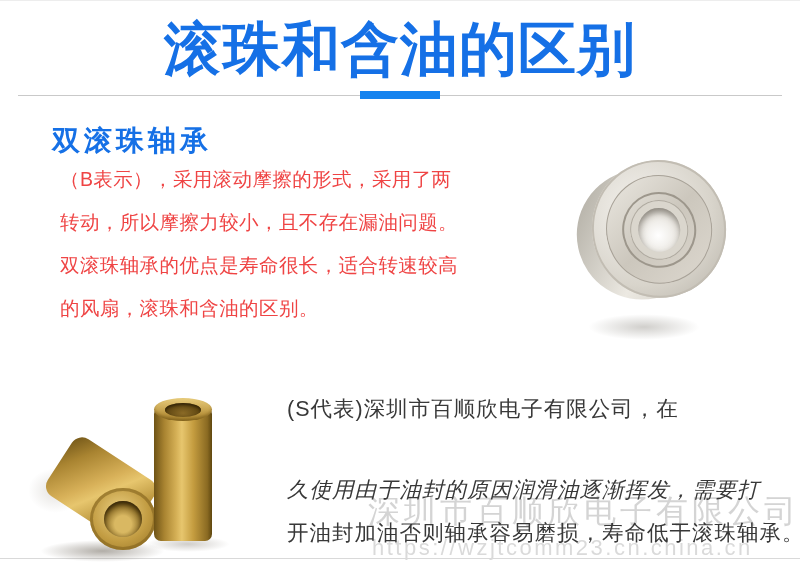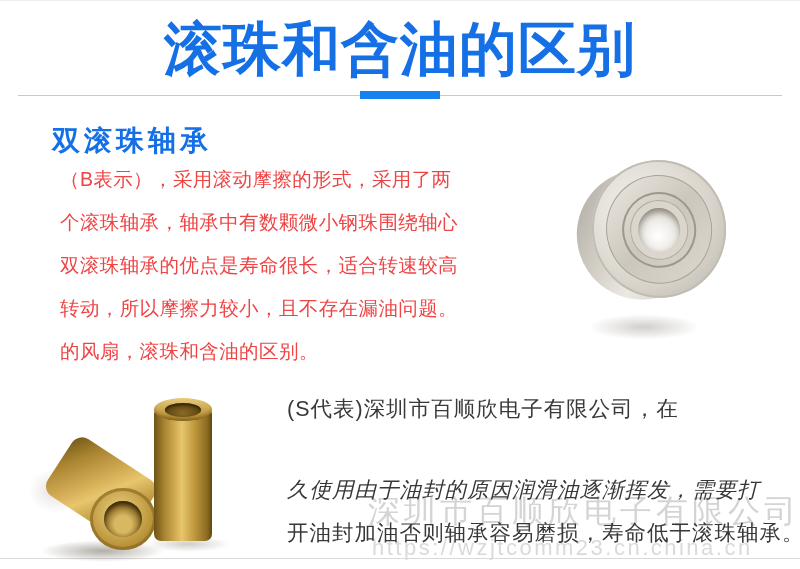--- a/index.html
+++ b/index.html
@@ -88,23 +88,22 @@
   <div class="hairline-top"></div>
 
   <h1 class="main-title">滚珠和含油的区别</h1>
 
   <div class="divider-line"></div>
   <div class="divider-accent"></div>
 
   <h2 class="ball-heading sec-heading">双滚珠轴承</h2>
   <div class="ball-text">
     <div>（B表示），采用滚动摩擦的形式，采用了两</div>
-    <div>个滚珠轴承，轴承中有数颗微小钢珠围绕轴心</div>
+    <div>转动，所以摩擦力较小，且不存在漏油问题。</div>
     <div>双滚珠轴承的优点是寿命很长，适合转速较高</div>
-    <div>转动，所以摩擦力较小，且不存在漏油问题。</div>
     <div>的风扇，滚珠和含油的区别。</div>
   </div>
 
   <div class="bearing">
     <div class="b-shadow"></div>
     <div class="tilt">
       <div class="b-rim"></div>
       <div class="b-face"></div>
       <div class="b-shield"></div>
       <div class="b-groove"></div>

